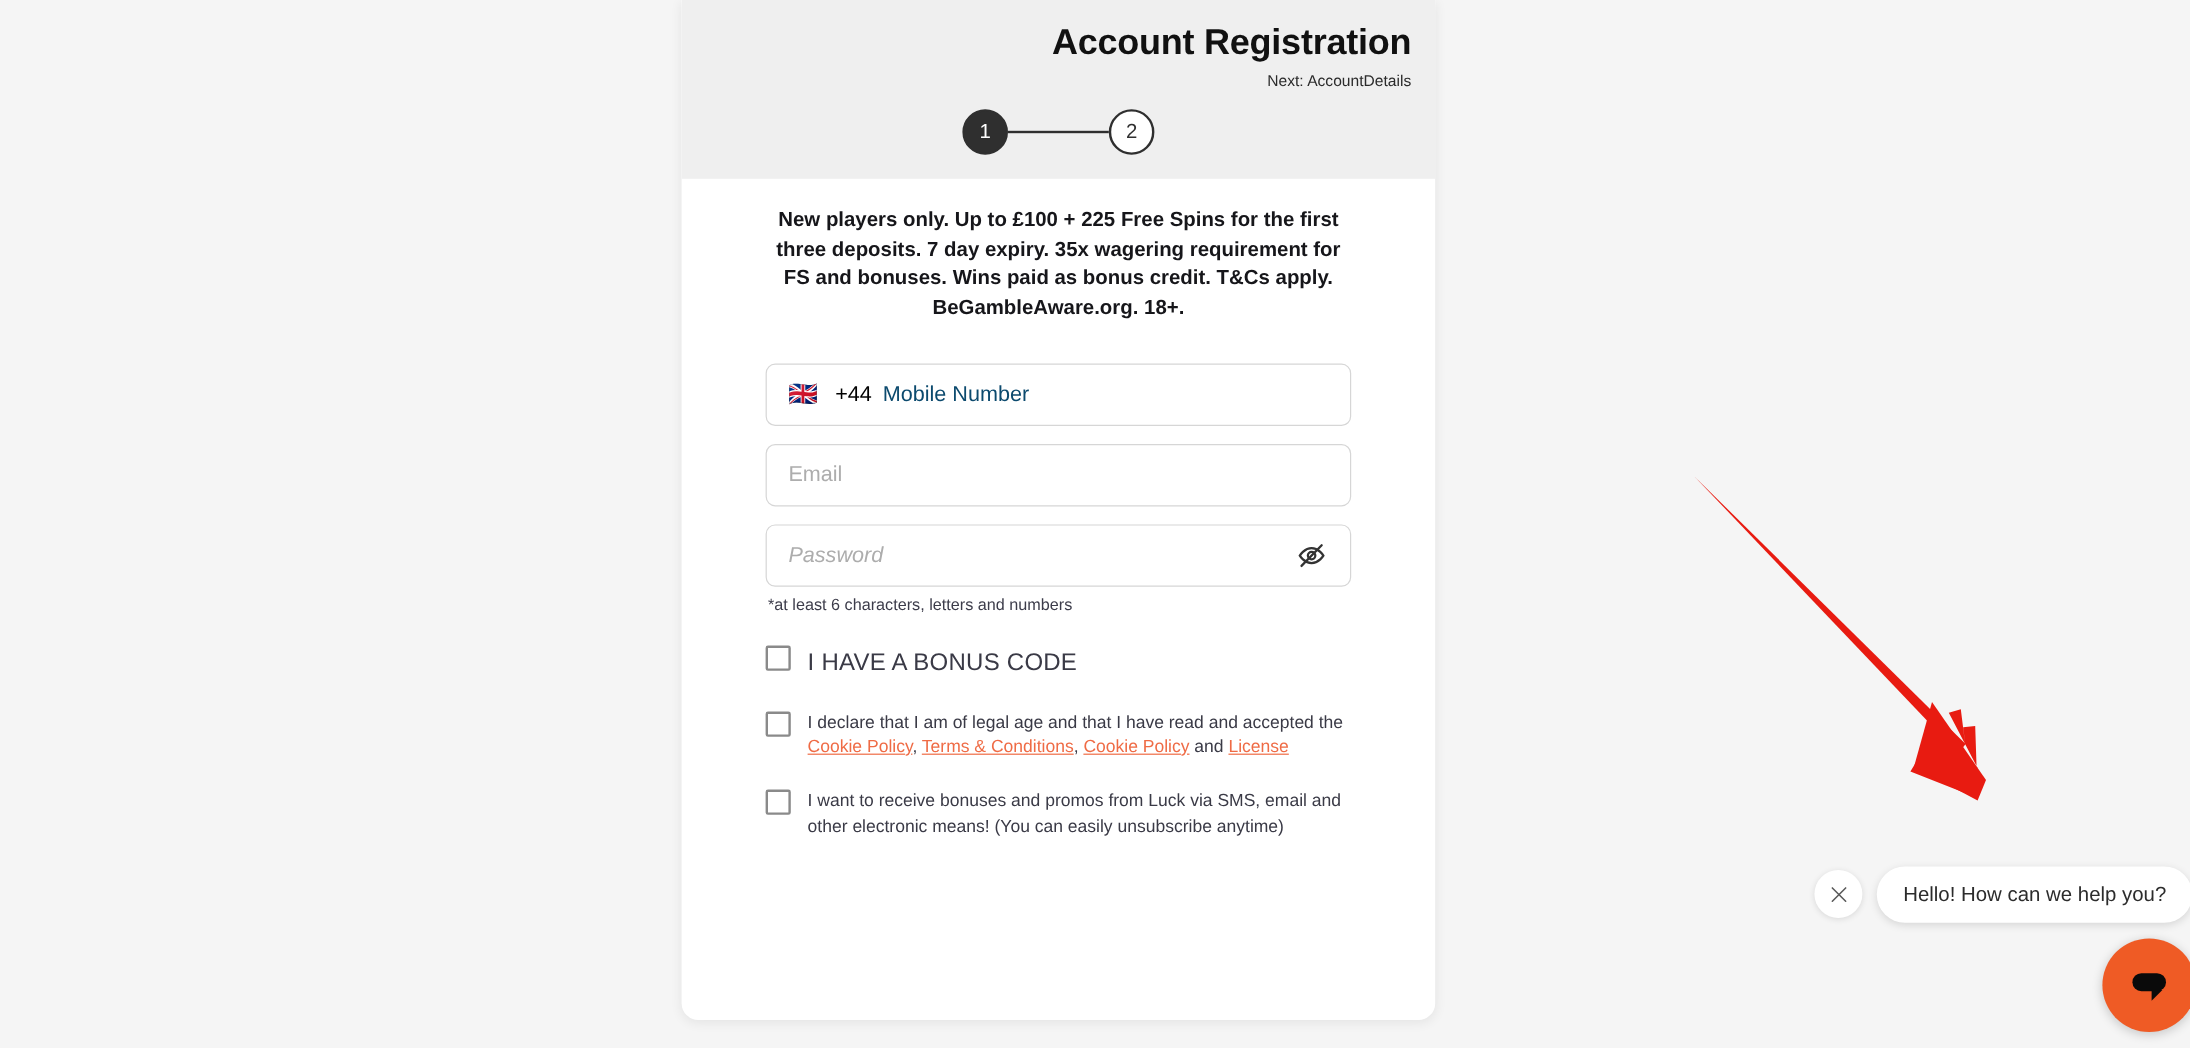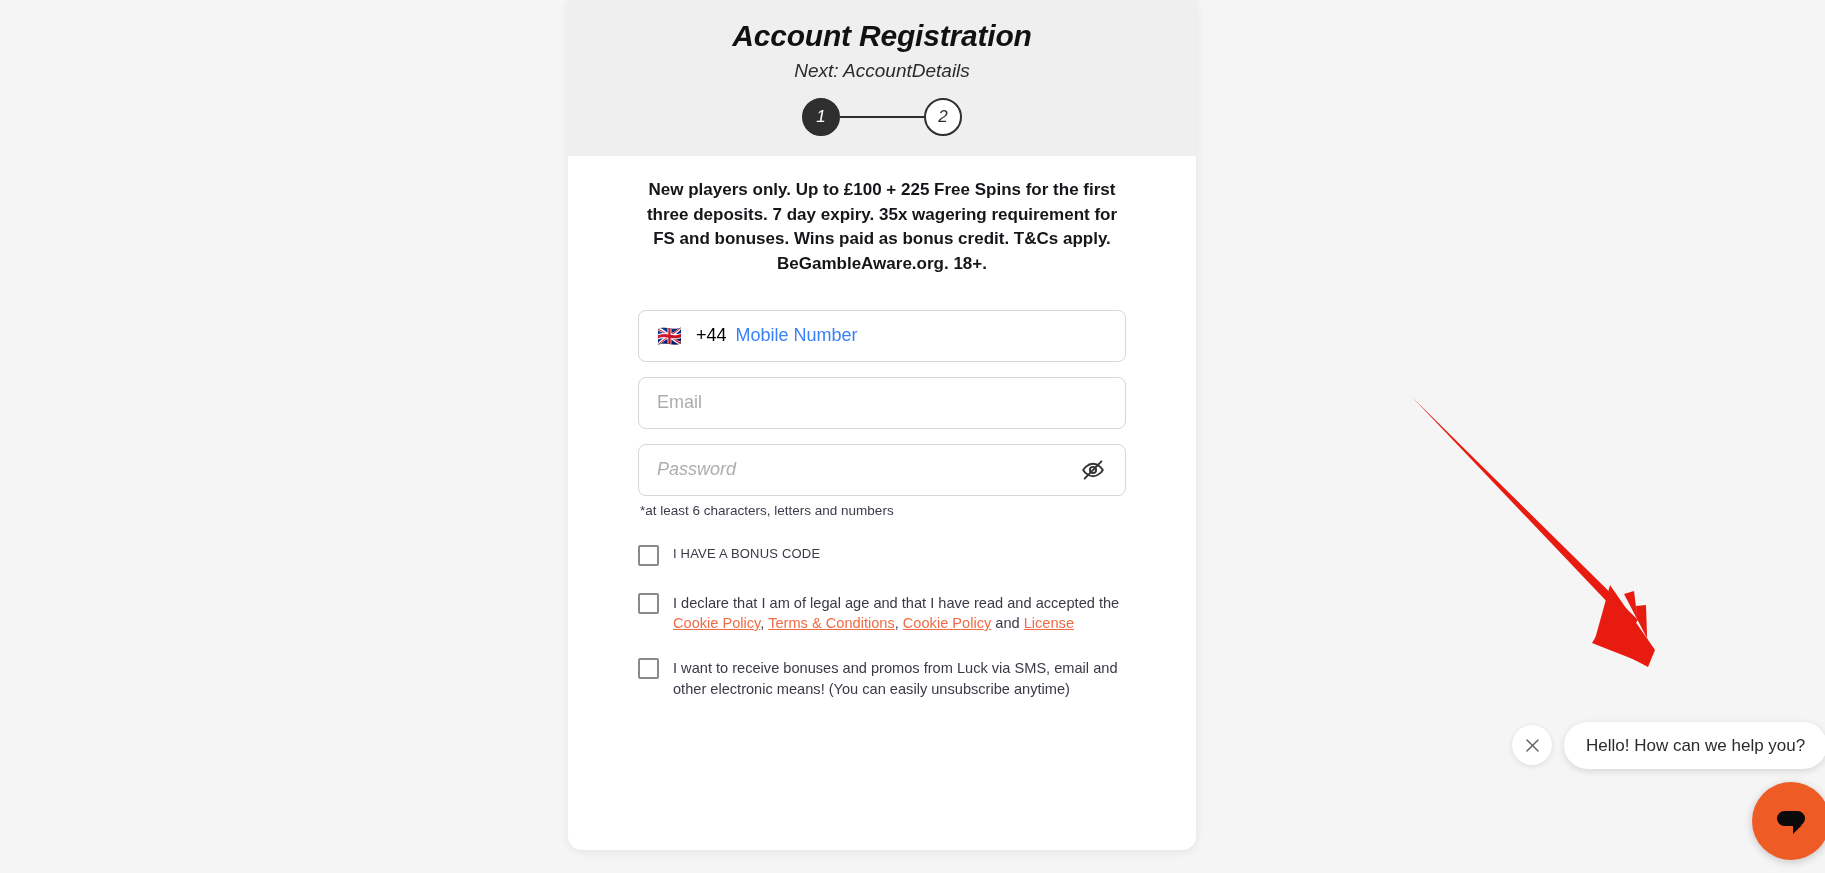--- a/index.html
+++ b/index.html
@@ -20,35 +20,34 @@
     width: 628px; height: 850px;
     background: #ffffff;
     border-radius: 0 0 14px 14px;
     box-shadow: 0 2px 10px rgba(0,0,0,0.07);
     overflow: hidden;
   }
 
   .card-header {
     background: #efefef;
     padding: 18px 20px 20px 20px;
-    text-align: center;
-    font-style: italic;
+    text-align: right;
   }
 
   .card-title {
     font-size: 30px;
     font-weight: bold;
     color: #111111;
     letter-spacing: -0.2px;
     margin: 0 0 6px 0;
     line-height: 1.2;
   }
 
   .card-subtitle {
-    font-size: 19px;
+    font-size: 13px;
     color: #2b2b2b;
     margin: 0 0 16px 0;
   }
 
   
   .stepper {
     display: flex;
     align-items: center;
     justify-content: center;
   }
@@ -110,21 +109,21 @@
   }
   .dial-code {
     font-size: 18px;
     color: #000000;
     margin-right: 9px;
   }
   .placeholder-text {
     font-size: 18px;
     color: #adadad;
   }
-  .placeholder-text.mobile { color: #3b82f6; }
+  .placeholder-text.mobile { color: #0c4a6e; }
 
   .eye-icon {
     position: absolute;
     right: 20px; top: 50%;
     transform: translateY(-50%);
     width: 24px; height: 24px;
     cursor: pointer;
   }
 
   .hint-text {
@@ -151,21 +150,21 @@
     margin-top: 1px;
     cursor: pointer;
   }
 
   .check-label {
     font-size: 14.6px;
     color: #3a3a46;
     line-height: 1.4;
     padding-top: 1px;
   }
-  .check-label.caps { font-size: 13px; letter-spacing: 0.2px; }
+  .check-label.caps { font-size: 20px; letter-spacing: 0.2px; }
 
   .legal-link {
     color: #ef6b45;
     text-decoration: underline;
     cursor: pointer;
   }
 
   .submit-btn {
     display: block;
     width: 100%;

